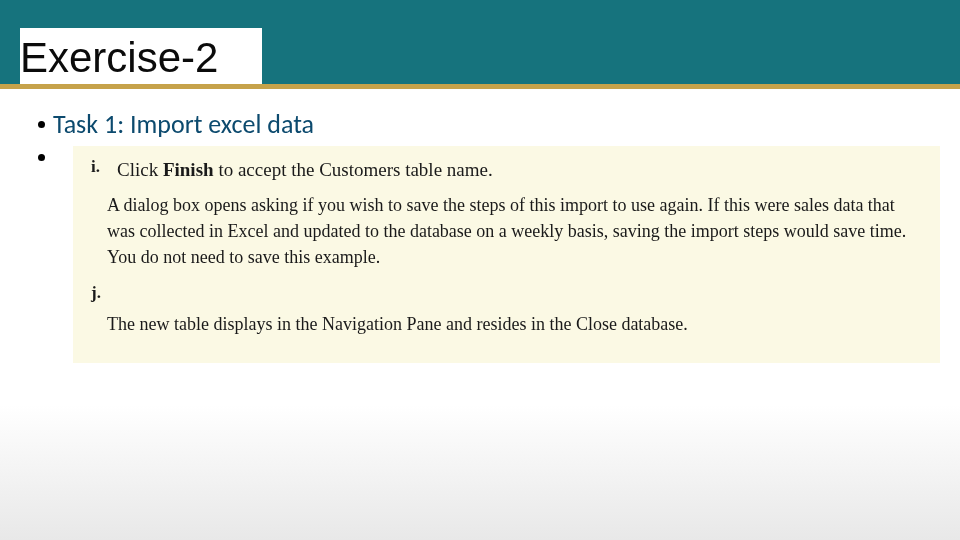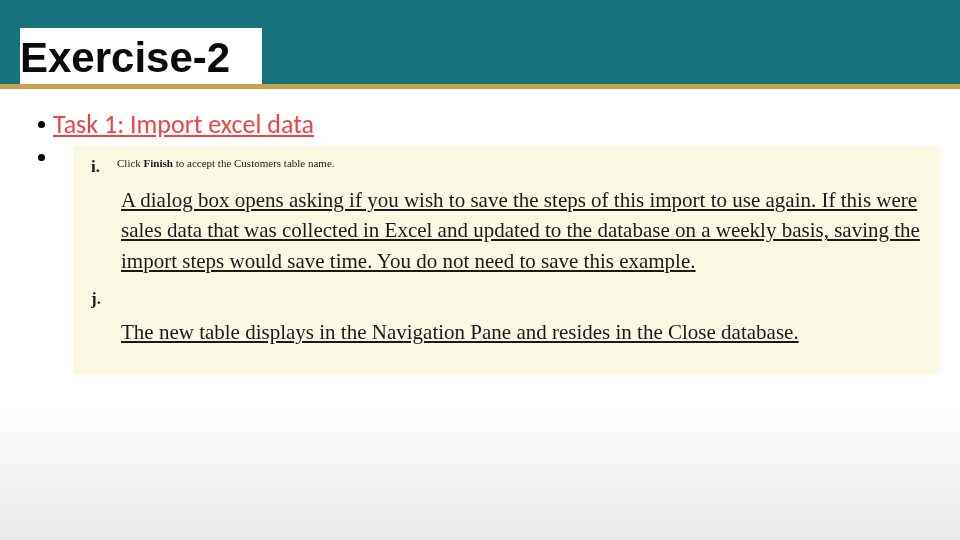--- a/index.html
+++ b/index.html
@@ -15,21 +15,21 @@
     height: 84px;
     width: 100%;
     position: relative;
   }
   .title {
     position: absolute;
     left: 20px;
     top: 34px;
     font-size: 42px;
     color: #0b0b0b;
-    font-weight: 700;
+    font-weight: 400;
     padding-bottom: 12px;
   }
   .title-underline-gold {
     position: absolute;
     left: 0;
     top: 84px;
     width: 100%;
     height: 5px;
     background: #c6a24a;
   }
@@ -68,23 +68,22 @@
     border-radius: 50%;
     margin-top: 13px;
     margin-right: 8px;
     flex-shrink: 0;
   }
   .dot.small-offset {
     margin-top: 10px;
   }
   .task-text {
     font-size: 26px;
-    color: #ef4444;
+    color: #0c4a6e;
     font-family: "Calibri", "Segoe UI", sans-serif;
-    text-decoration: underline;
   }
   .note-block {
     background: #fbf9e4;
     margin-left: 20px;
     margin-top: 2px;
     padding: 10px 18px 14px 18px;
     width: 872px;
     font-family: "Palatino Linotype", "Book Antiqua", Georgia, serif;
     color: #1a1a1a;
   }
@@ -94,29 +93,28 @@
     margin-bottom: 8px;
   }
   .step-marker {
     font-weight: bold;
     width: 26px;
     flex-shrink: 0;
     font-size: 17px;
     padding-top: 1px;
   }
   .step-body {
-    font-size: 11px;
+    font-size: 19px;
     line-height: 1.45;
   }
   .step-sub {
-    margin-left: 30px;
-    font-size: 21px;
+    margin-left: 16px;
+    font-size: 18px;
     line-height: 1.45;
     margin-bottom: 12px;
-    text-decoration: underline;
   }
   .b { font-weight: bold; }
 </style>
 </head>
 <body>
 
 <div class="header-band"></div>
 <div class="title-white-bg"></div>
 <div class="title">Exercise-2</div>
 <div class="title-underline-gold"></div>

